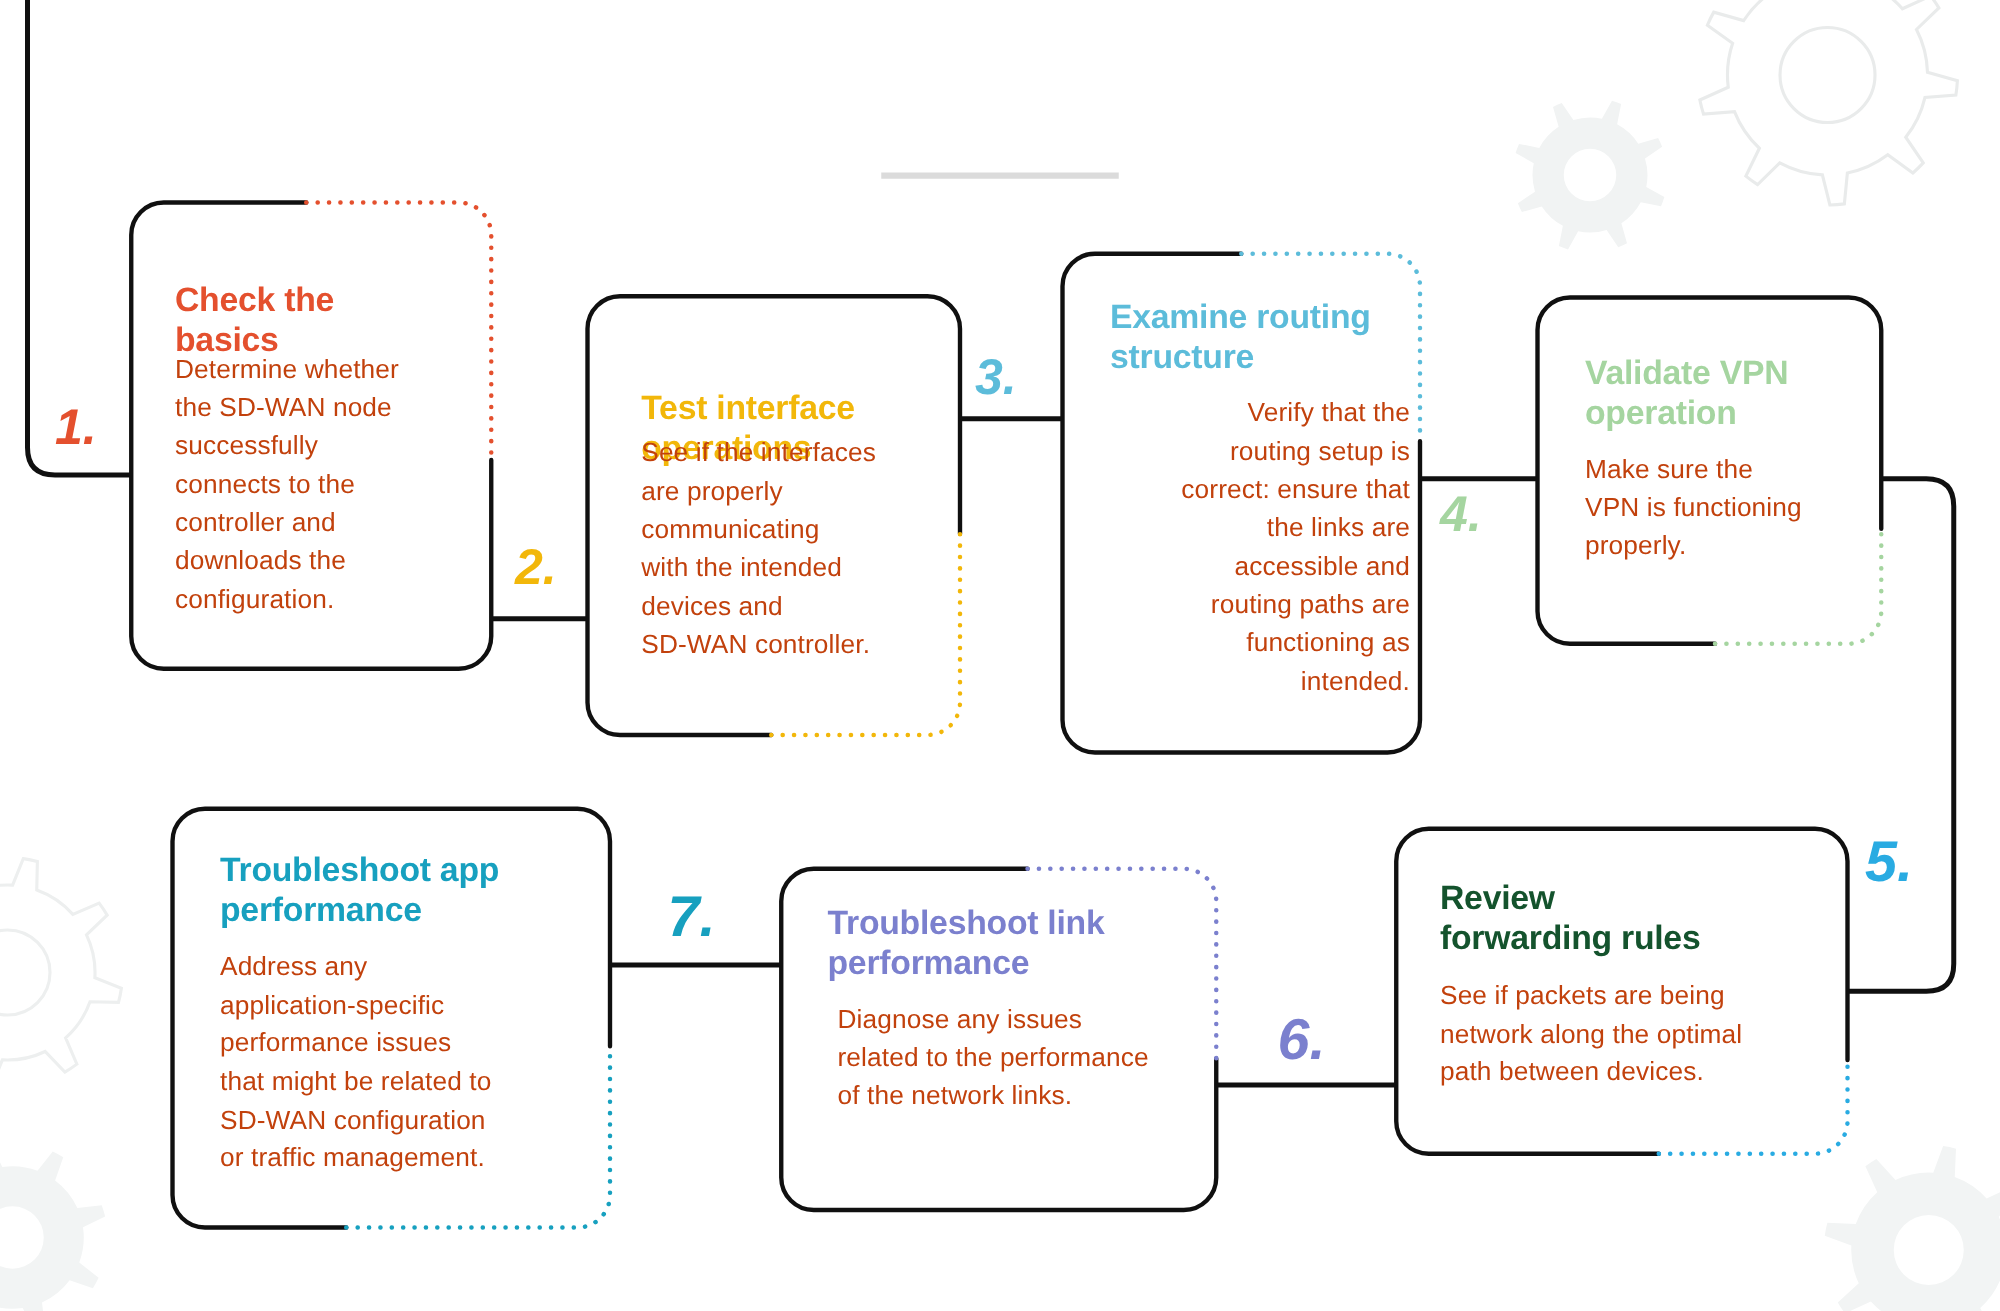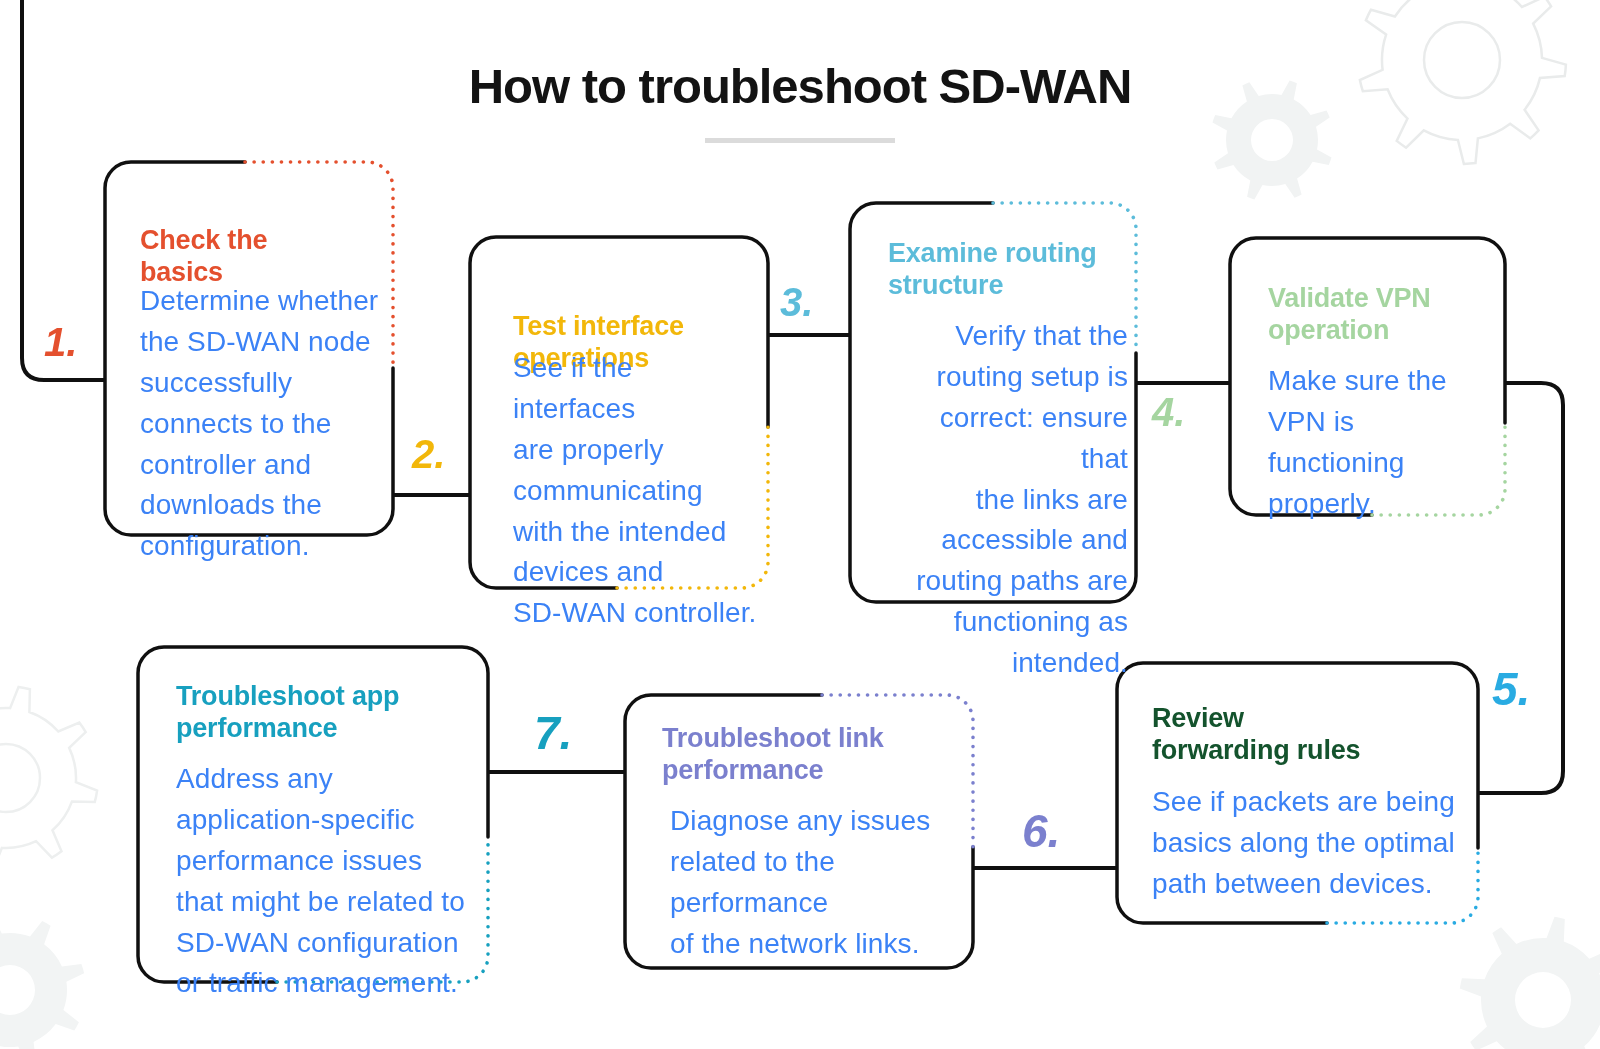--- a/index.html
+++ b/index.html
@@ -11,21 +11,21 @@
   .page-title{
     position:absolute;left:0;right:0;top:58px;text-align:center;
     font-size:49px;font-weight:bold;color:#131313;letter-spacing:-1px;
   }
   .divider{position:absolute;left:705px;top:138px;width:190px;height:5px;background:#DBDBDB;}
   .btitle{
     position:absolute;font-weight:bold;font-size:27px;line-height:1.18;
     white-space:pre-line;letter-spacing:-0.2px;
   }
   .bbody{
-    position:absolute;font-size:28px;line-height:1.46;color:#3b82f6;
+    position:absolute;font-size:21px;line-height:1.46;color:#c2410c;
     white-space:pre-line;letter-spacing:0.1px;
   }
   .num{position:absolute;font-style:italic;font-weight:bold;}
   
   .t1{left:140px;top:203px;width:235px;}  .y1{left:140px;top:281px;width:240px;}
   .t2{left:513px;top:270px;width:240px;}  .y2{left:513px;top:348px;width:245px;}
   .t3{left:888px;top:238px;width:238px;}  .y3{left:888px;top:316px;width:240px;text-align:right;}
   .t4{left:1268px;top:283px;width:220px;} .y4{left:1268px;top:361px;width:220px;}
   .t5{left:1152px;top:703px;width:305px;} .y5{left:1152px;top:782px;width:310px;}
   .t6{left:662px;top:723px;width:300px;}  .y6{left:670px;top:801px;width:300px;}
@@ -87,21 +87,20 @@
       <path d="M245,162 L367,162 A26,26 0 0 1 393,188 L393,368" style="stroke: rgb(228, 80, 46);"></path>
       <path d="M617,588 L742,588 A26,26 0 0 0 768,562 L768,427" style="stroke: rgb(242, 183, 10);"></path>
       <path d="M993,203 L1110,203 A26,26 0 0 1 1136,229 L1136,353" style="stroke: rgb(92, 188, 218);"></path>
       <path d="M1372,515 L1479,515 A26,26 0 0 0 1505,489 L1505,423" style="stroke: rgb(165, 213, 160);"></path>
       <path d="M1327,923 L1452,923 A26,26 0 0 0 1478,897 L1478,848" style="stroke: rgb(41, 171, 226);"></path>
       <path d="M822,695 L947,695 A26,26 0 0 1 973,721 L973,847" style="stroke: rgb(123, 128, 206);"></path>
       <path d="M277,982 L462,982 A26,26 0 0 0 488,956 L488,837" style="stroke: rgb(23, 160, 191);"></path>
     </g>
   </svg>
 
-  <div class="page-title">How to troubleshoot SD-WAN</div>
   <div class="divider"></div>
 
   <div class="num n1" style="color: rgb(228, 80, 46);">1.</div>
   <div class="num n2" style="color: rgb(242, 183, 10);">2.</div>
   <div class="num n3" style="color: rgb(92, 188, 218);">3.</div>
   <div class="num n4" style="color: rgb(165, 213, 160);">4.</div>
   <div class="num n5" style="color: rgb(41, 171, 226);">5.</div>
   <div class="num n6" style="color: rgb(123, 128, 206);">6.</div>
   <div class="num n7" style="color: rgb(23, 160, 191);">7.</div>
 
@@ -137,21 +136,21 @@
 
   <div class="btitle t4" style="color: rgb(165, 213, 160);">Validate VPN
 operation</div>
   <div class="bbody  y4">Make sure the
 VPN is functioning
 properly.</div>
 
   <div class="btitle t5" style="color: #14532d;">Review
 forwarding rules</div>
   <div class="bbody  y5">See if packets are being
-basics along the optimal
+network along the optimal
 path between devices.</div>
 
   <div class="btitle t6" style="color: rgb(123, 128, 206);">Troubleshoot link
 performance</div>
   <div class="bbody  y6">Diagnose any issues
 related to the performance
 of the network links.</div>
 
   <div class="btitle t7" style="color: rgb(23, 160, 191);">Troubleshoot app
 performance</div>

